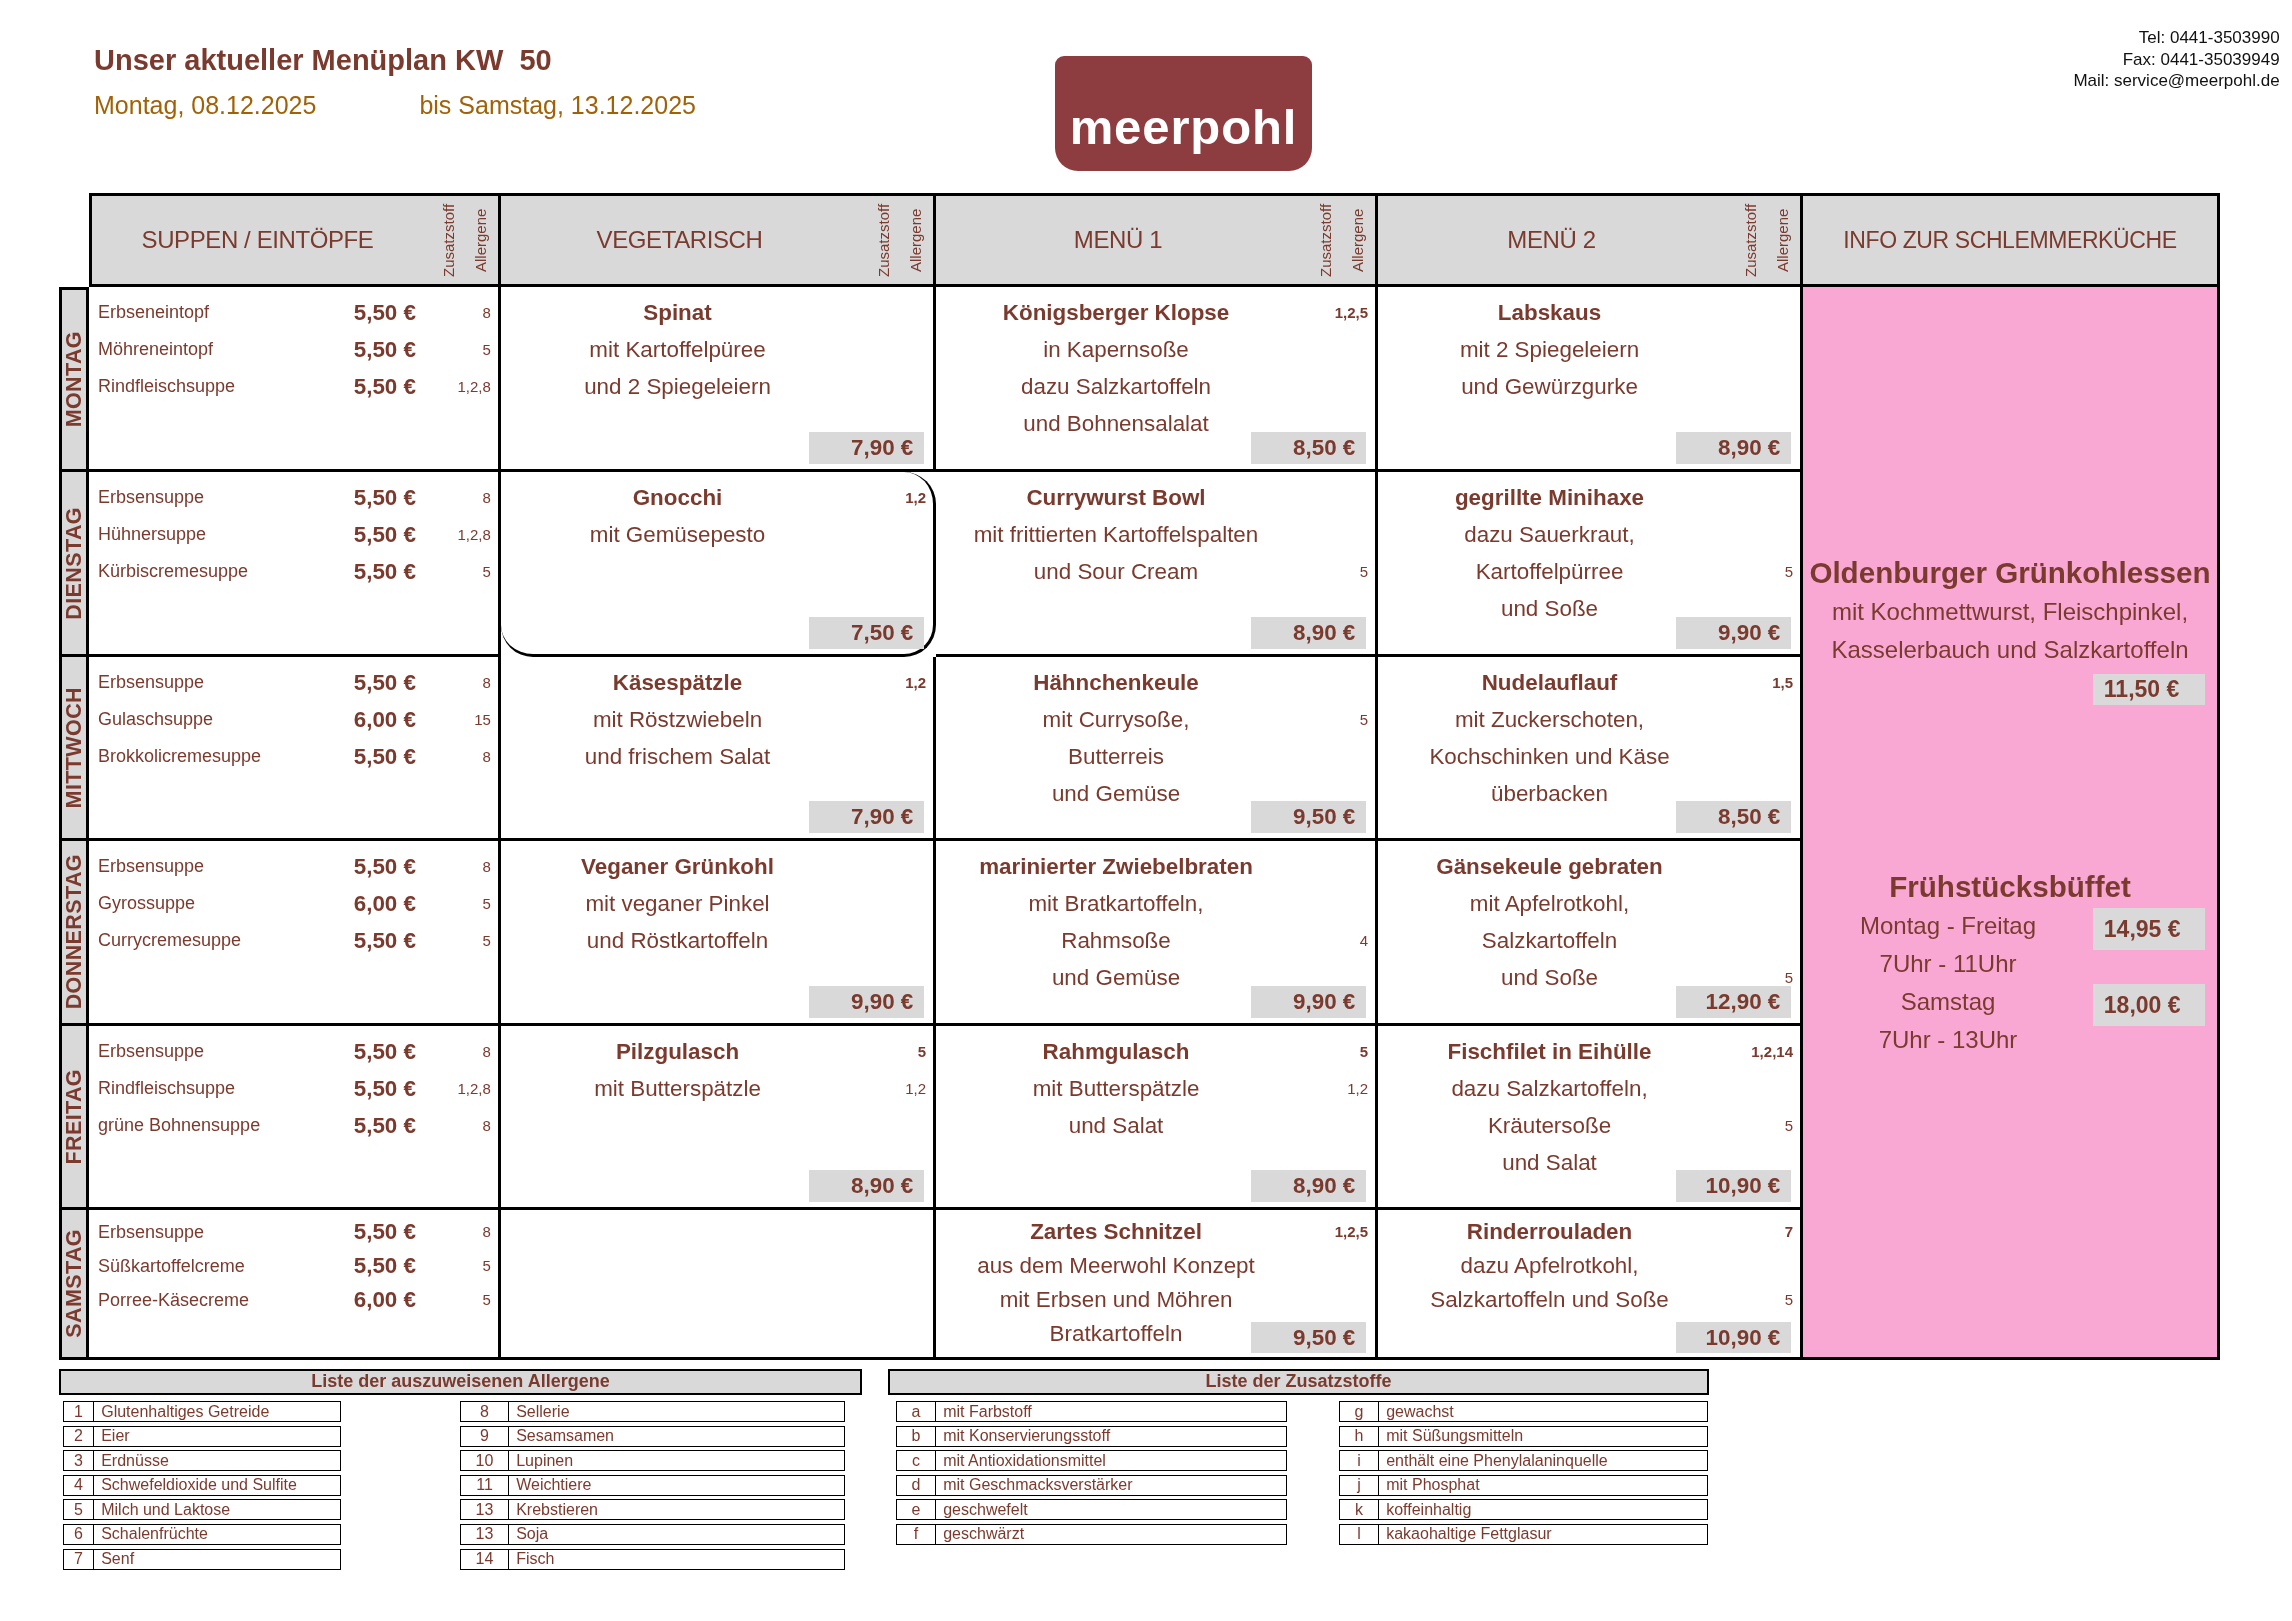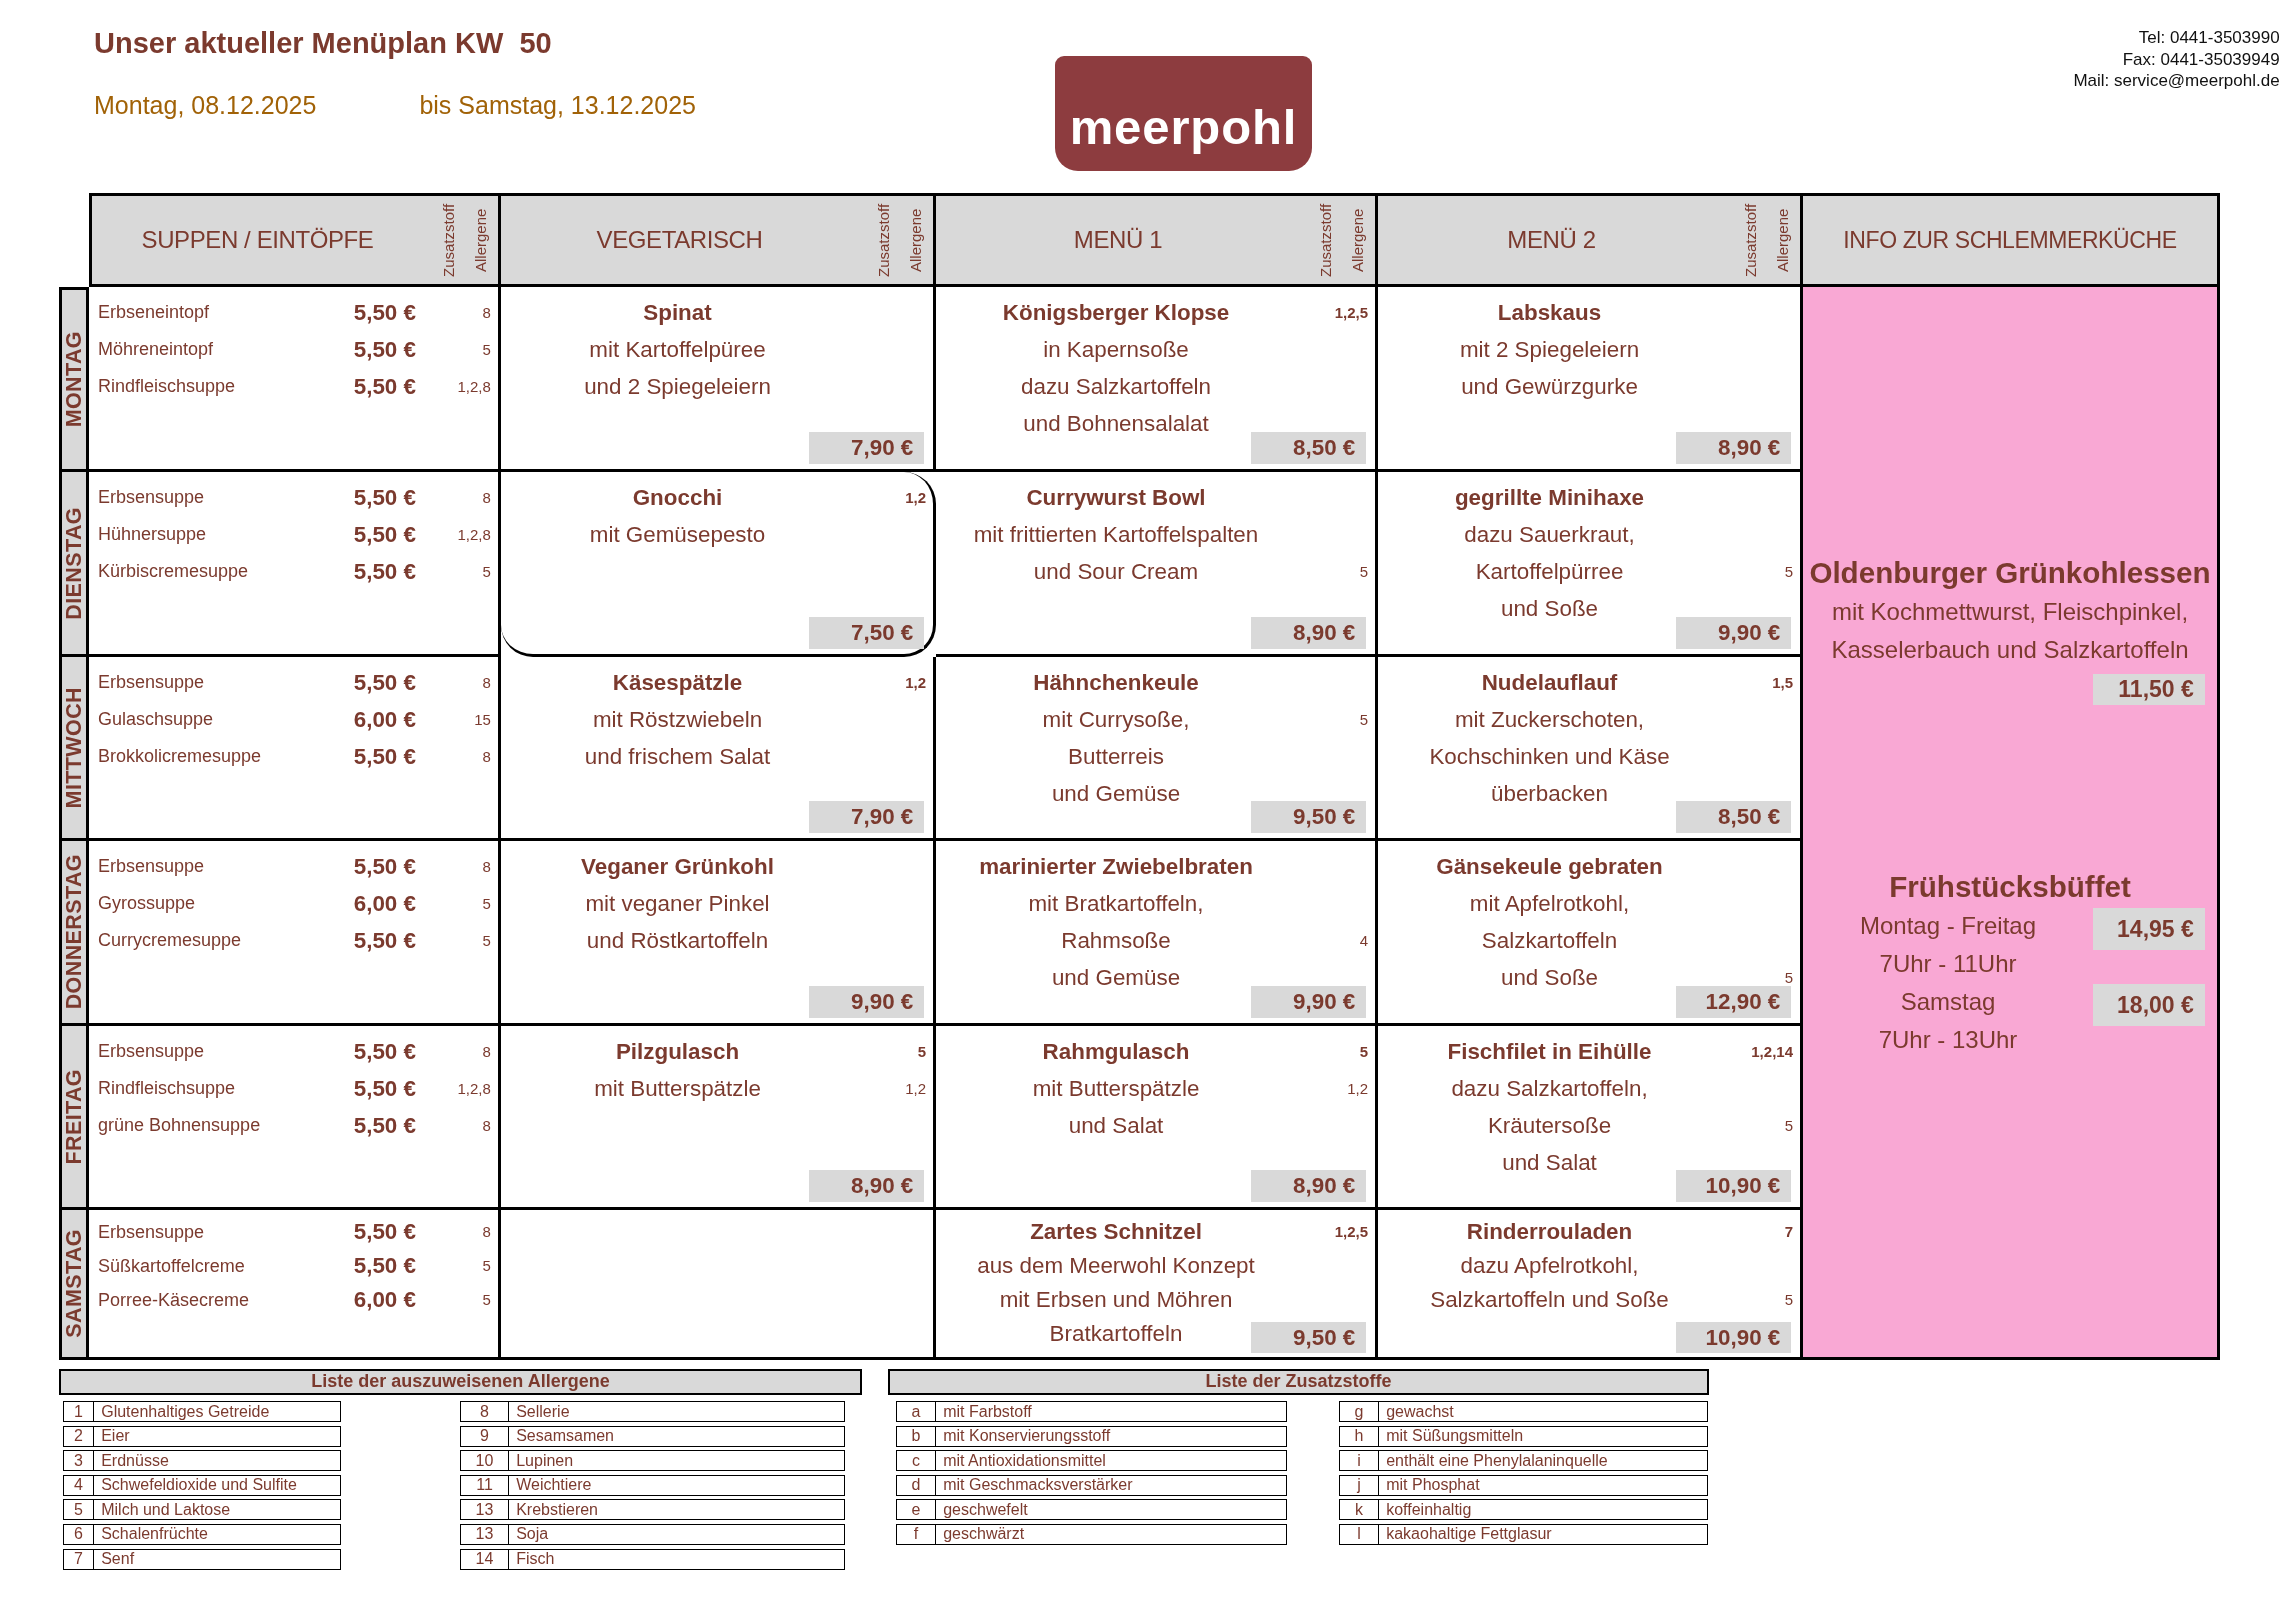--- a/index.html
+++ b/index.html
@@ -1,21 +1,21 @@
 <!DOCTYPE html>
 <html style="font-size:14.3px"><head>
 <meta charset="utf-8">
 <style>
   html,body{margin:0;padding:0;background:#fff;}
   .page{position:relative;width:2293px;height:1622px;background:#fff;overflow:hidden;
         font-family:"Liberation Sans",sans-serif;color:#7b3a2e;}
 
   
   .top{position:relative;height:193px;}
-  .main-title{position:absolute;left:94px;top:27px;margin:0;font-size:29px;font-weight:bold;
+  .main-title{position:absolute;left:94px;top:44px;margin:0;font-size:29px;font-weight:bold;
               color:#7b3a2e;white-space:pre;}
   .date-line{position:absolute;left:94px;top:91px;font-size:25px;color:#a16207;}
   .date-line .d2{margin-left:103px;}
   .logo{position:absolute;left:1055px;top:56px;width:257px;height:115px;background:#8d3c3f;
         border-radius:9px 9px 23px 23px;display:flex;align-items:center;justify-content:center;
         padding-top:27px;box-sizing:border-box;}
   .logo span{color:#fff;font-size:49px;font-weight:bold;letter-spacing:0.9px;}
   .contact{position:absolute;right:13.4px;top:27px;text-align:right;font-size:17px;line-height:21.5px;color:#111;}
 
   
@@ -55,21 +55,21 @@
   .fcell.compact .soup-row,.fcell.compact .mline,.fcell.compact .mall{line-height:34px;}
   .fcell.compact .pricebox{bottom:3.6px;}
 
   .icell{grid-row:2 / 8;grid-column:6;background:#f9a8d4;border-right:3.6px solid #000;border-bottom:3.6px solid #000;
          box-sizing:border-box;position:relative;}
   .iblock1{margin-top:265px;text-align:center;}
   .ititle{font-size:29.6px;font-weight:bold;line-height:41px;white-space:nowrap;}
   .iline{font-size:24px;line-height:38px;white-space:nowrap;}
   .iprice-row{position:relative;height:41px;margin-top:3.6px;}
   .ibox{position:absolute;right:12.5px;top:1.8px;background:#d9d9d9;font-weight:bold;font-size:23px;
-        padding:1.8px 10.7px;min-width:90px;text-align:right;white-space:nowrap;}
+        padding:1.8px 10.7px;min-width:90px;text-align:left;white-space:nowrap;}
   .iblock2{margin-top:152px;text-align:center;}
   .ititle2{font-size:29.6px;font-weight:bold;line-height:41px;white-space:nowrap;}
   .irow{position:relative;font-size:24px;line-height:38px;text-align:center;padding-right:124px;white-space:nowrap;}
   .irow .ibox{top:1.8px;}
 
   
   .lists{position:relative;margin-top:9px;height:233px;font-size:16px;color:#7b3a2e;}
   .lbar{position:absolute;top:0;height:21.5px;background:#d9d9d9;border:2.7px solid #000;display:flex;
         align-items:center;justify-content:center;font-weight:bold;font-size:18px;box-sizing:content-box;}
   #bar-all{left:59px;width:799px;}

